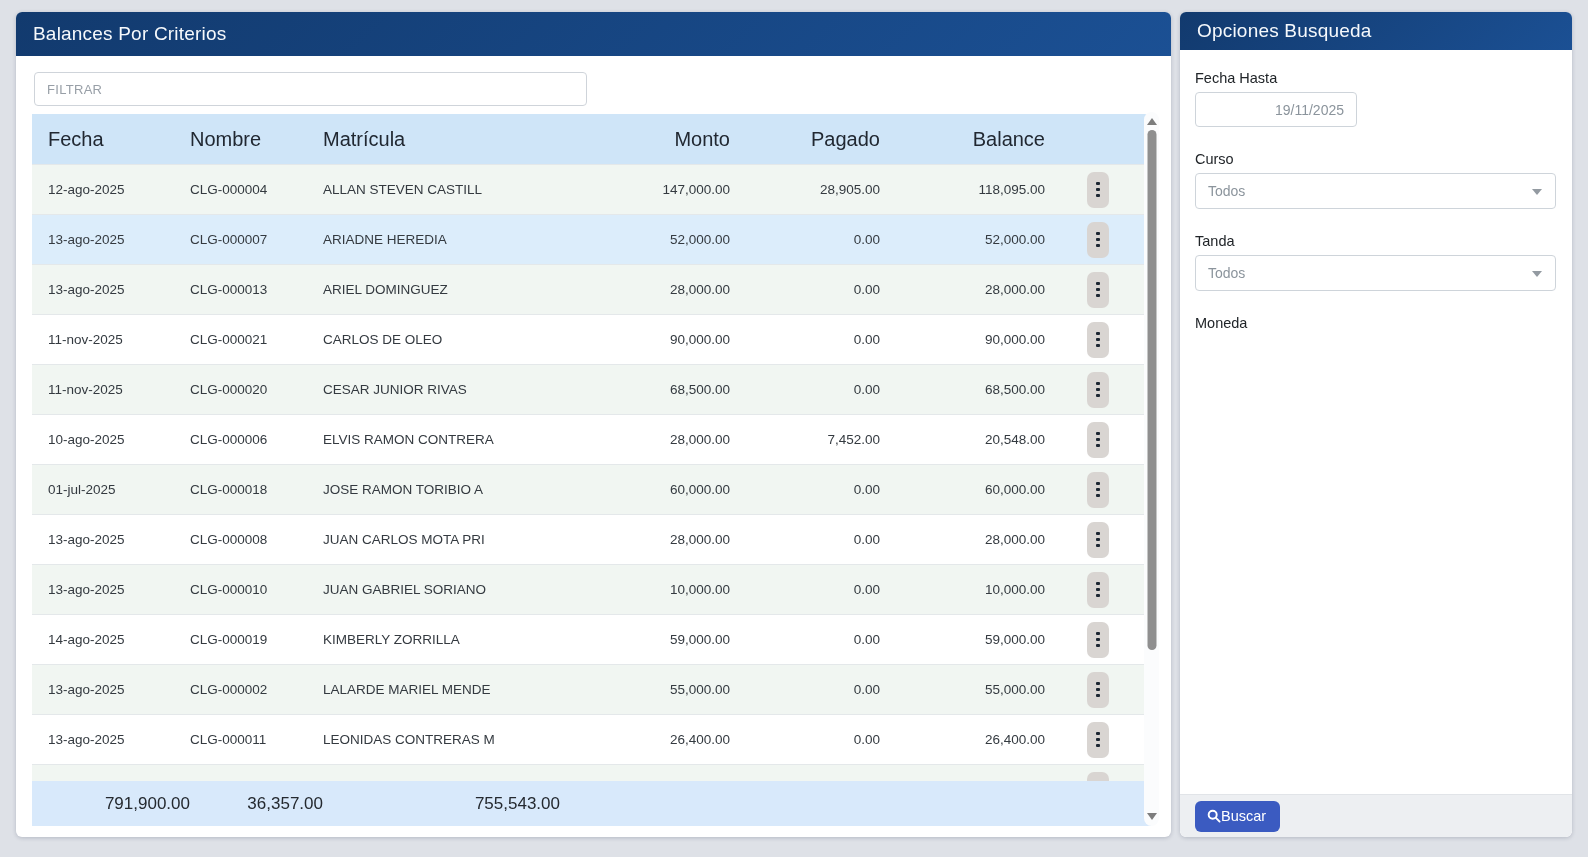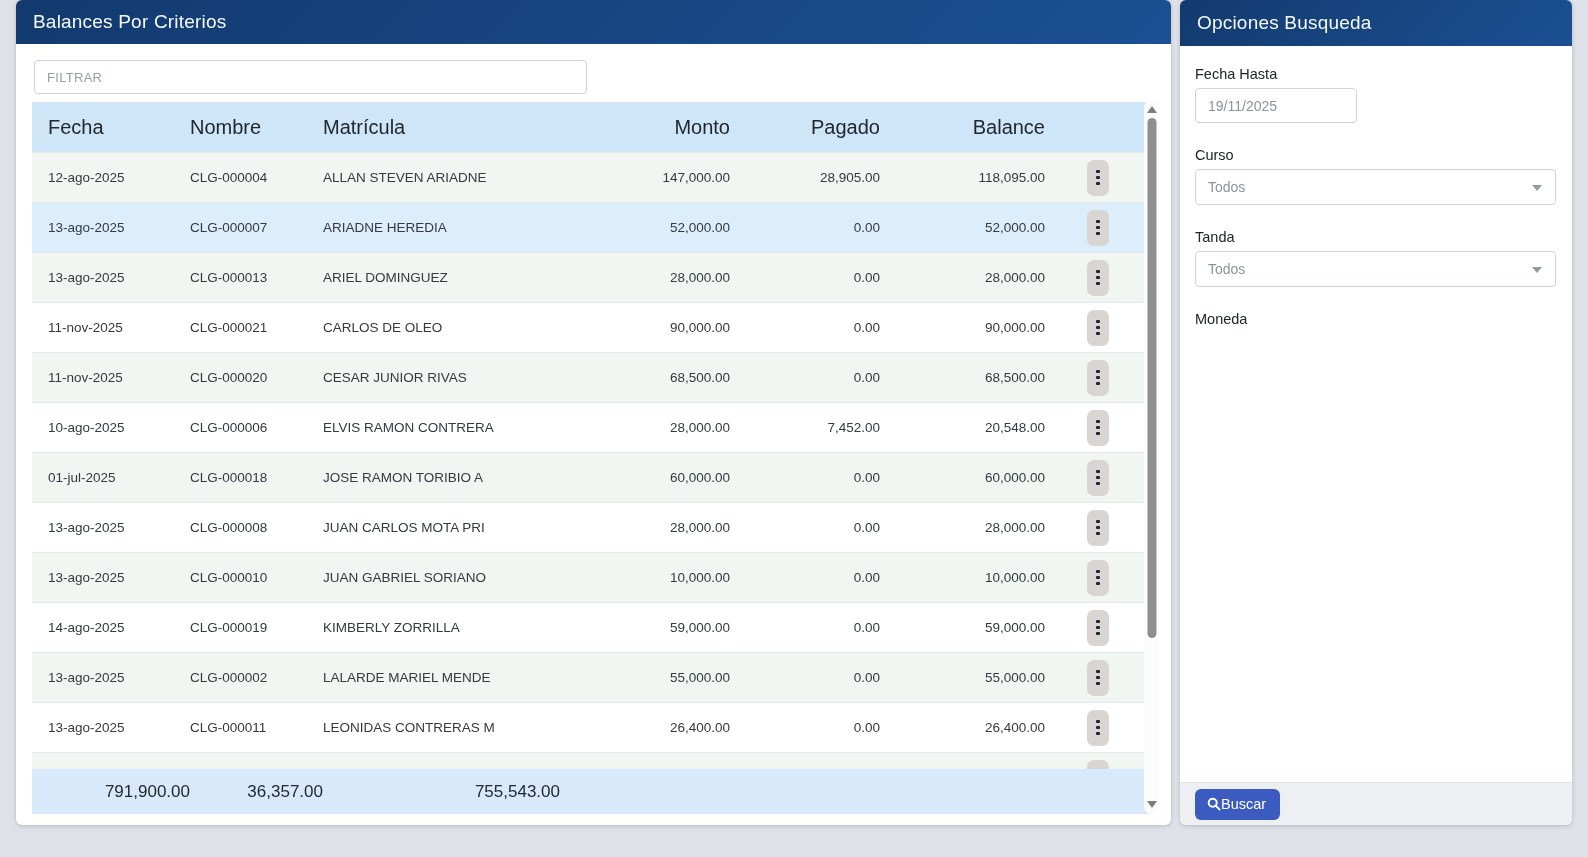--- a/index.html
+++ b/index.html
@@ -3,32 +3,32 @@
 <meta charset="utf-8">
 <style>
   * { box-sizing: border-box; }
   html,body { margin:0; padding:0; }
   body {
     width:1588px; height:857px; position:relative; overflow:hidden;
     background:#dee1e7;
     font-family:"Liberation Sans","DejaVu Sans",sans-serif;
   }
   .card {
-    position:absolute; top:0; background:#fff; border-radius:6px;
+    position:absolute; top:12px; background:#fff; border-radius:6px;
     box-shadow:0 1px 4px rgba(20,30,60,.20); overflow:hidden;
   }
   .left-card  { left:16px;   width:1155px; height:825px; }
   .right-card { left:1180px; width:392px;  height:825px; }
   .card-header {
     background:linear-gradient(135deg,var(--header-gradient-start,#123a6e),var(--header-gradient-end,#1b5094));
     display:flex; align-items:center; padding:0 17px;
     color:#f6f9fc; font-size:19px; letter-spacing:.2px;
   }
   .left-card  .card-header { height:44px; }
-  .right-card .card-header { height:46px; }
+  .right-card .card-header { height:38px; }
 
   
   .left-body { padding:16px 0 0 16px; }
   .filter-input {
     display:block; margin-left:2px; width:553px; height:34px;
     border:1px solid #cfd4da; border-radius:4px; padding:0 12px;
     font-size:13px; color:#333; outline:none;
     font-family:inherit; background:#fff;
   }
   .filter-input::placeholder { color:#989fa7; letter-spacing:.3px; }
@@ -86,21 +86,21 @@
     top:18px; width:9px; height:520px; background:#8f8f8f; border-radius:5px;
   }
 
   
   .right-body { padding:20px 16px 0 15px;border-radius:32px; }
   .fgroup { margin-bottom:24px; }
   .fgroup label { display:block; font-size:14.5px; color:#212529; margin-bottom:6px; }
   .date-input {
     width:162px; height:35px; border:1px solid #ced4da; border-radius:4px;
     padding:11px 12px; font-size:14px; color:#8b949c; outline:none;
-    font-family:inherit; background:#fff;
+    font-family:inherit; background:#fff;text-align:right;
   }
   .select {
     position:relative; width:100%; height:36px; border:1px solid #ced4da;
     border-radius:4px; display:flex; align-items:center; padding:9px 12px;
     font-size:14px; color:#8b949c; cursor:pointer; background:#fff;
   }
   .caret {
     position:absolute; right:13px; top:50%; margin-top:-2px;
     width:0; height:0; border-left:5px solid transparent;
     border-right:5px solid transparent; border-top:6px solid #939aa1;
@@ -132,21 +132,21 @@
         <div>Matrícula</div>
         <div class="num">Monto</div>
         <div class="num">Pagado</div>
         <div class="num">Balance</div>
         <div></div>
       </div>
       <div id="table-body">
           <div class="trow grid-cols striped">
             <div class="cell-pad-left">12-ago-2025</div>
             <div>CLG-000004</div>
-            <div>ALLAN STEVEN ARIADNE</div>
+            <div>ALLAN STEVEN CASTILL</div>
             <div class="num">147,000.00</div>
             <div class="num">28,905.00</div>
             <div class="num">118,095.00</div>
             <div class="c-actions">
               <button class="kebab">
                 <span class="dot"></span>
                 <span class="dot"></span>
                 <span class="dot"></span>
               </button>
             </div>

